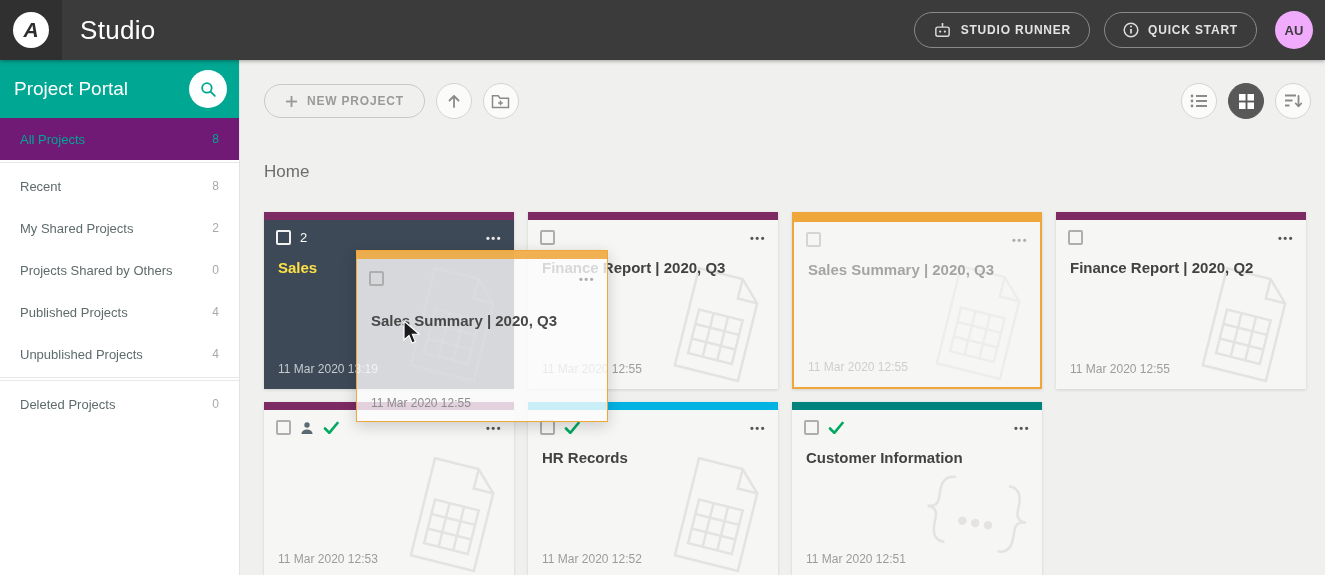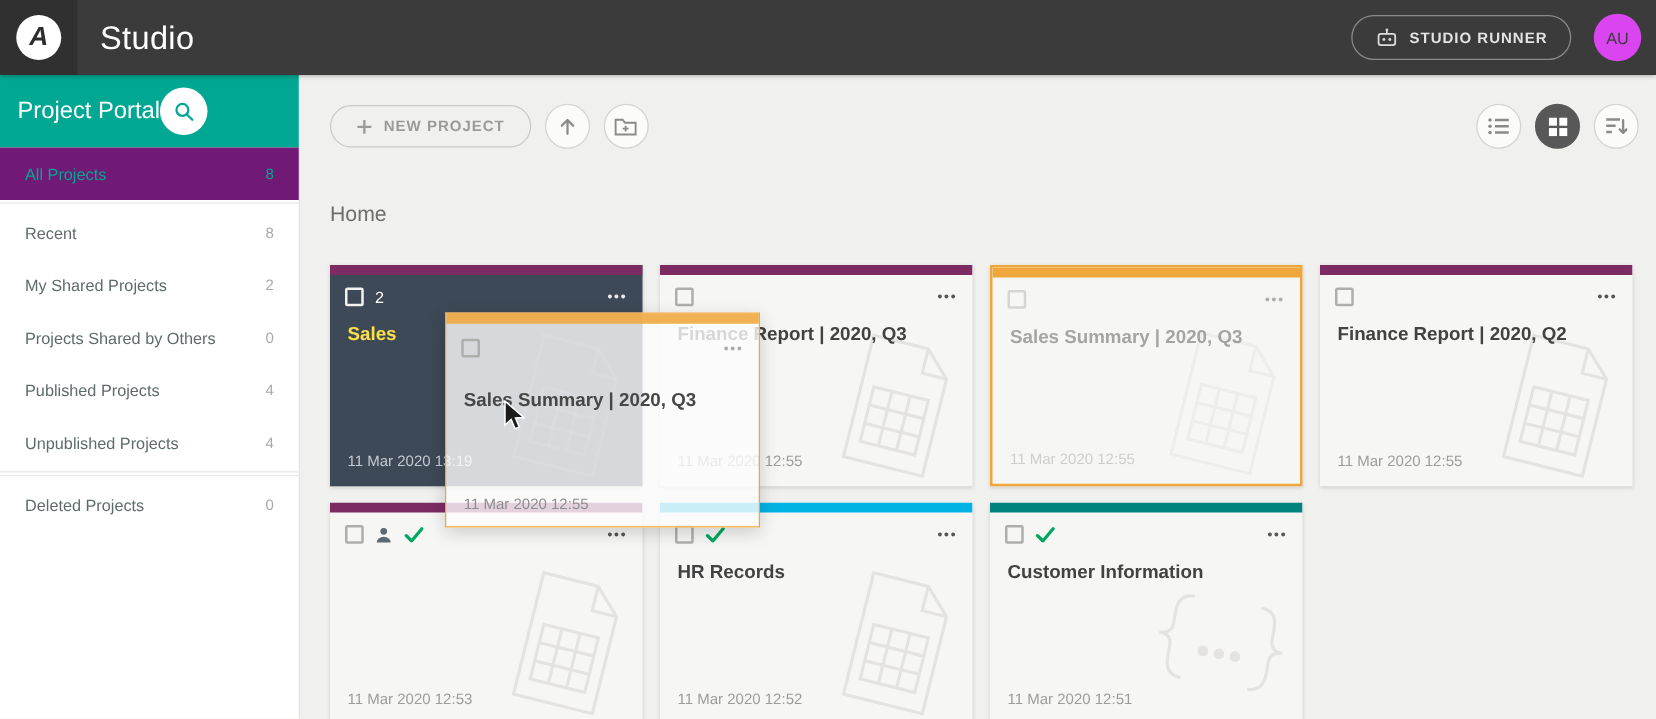--- a/index.html
+++ b/index.html
@@ -23,31 +23,31 @@
     display: flex; align-items: center; justify-content: center;
   }
   .app-title { color: #fff; font-size: 26px; font-weight: 400; margin-left: 18px; letter-spacing: .3px; }
   .topbar-right { margin-left: auto; display: flex; align-items: center; padding-right: 12px; }
   .pill-btn {
     height: 36px; border: 1px solid #8a8a8a; border-radius: 18px;
     color: #e3e3e3; font-size: 12px; font-weight: 600; letter-spacing: .8px;
     display: flex; align-items: center; gap: 9px; padding: 0 18px; margin-left: 14px;
   }
   .avatar {
-    width: 38px; height: 38px; border-radius: 50%; background: #d946ef;
-    color: #3b3b3b; font-size: 13px; font-weight: normal;
+    width: 38px; height: 38px; border-radius: 50%; background: #f0abfc;
+    color: #3b3b3b; font-size: 13px; font-weight: bold;
     display: flex; align-items: center; justify-content: center; margin-left: 18px;
   }
 
   
   .sidebar {
     position: absolute; top: 60px; left: 0; width: 240px; height: 515px;
     background: #fff; z-index: 10; border-right: 1px solid #e3e3e3;
   }
-  .sidebar-header { height: 58px; display: flex; align-items: center; justify-content: flex-start; padding: 0 12px; }
+  .sidebar-header { height: 58px; display: flex; align-items: center; justify-content: space-between; padding: 0 12px; }
   .sidebar-title { color: #fff; font-size: 19px; font-weight: 400; padding-left: 2px; }
   .search-btn {
     width: 38px; height: 38px; border-radius: 50%; background: #fff;
     display: flex; align-items: center; justify-content: center;
   }
   .nav-item {
     height: 42px; display: flex; align-items: center; justify-content: space-between;
     padding: 0 20px; cursor: pointer;
   }
   .nav-label { font-size: 13px; color: #5f6b6b; }
@@ -149,20 +149,28 @@
     <button class="pill-btn">
       <svg width="19" height="16" viewBox="0 0 20 16">
         <rect x="3" y="5" width="14" height="9.5" rx="2" fill="none" stroke="#dcdcdc" stroke-width="1.5"></rect>
         <circle cx="7.5" cy="9.7" r="1.2" fill="#dcdcdc"></circle>
         <circle cx="12.5" cy="9.7" r="1.2" fill="#dcdcdc"></circle>
         <line x1="10" y1="5" x2="10" y2="2.4" stroke="#dcdcdc" stroke-width="1.5"></line>
         <circle cx="10" cy="1.6" r="1.1" fill="#dcdcdc"></circle>
       </svg>
       <span>STUDIO RUNNER</span>
     </button>
+    <button class="pill-btn">
+      <svg width="16" height="16" viewBox="0 0 16 16">
+        <circle cx="8" cy="8" r="6.8" fill="none" stroke="#dcdcdc" stroke-width="1.5"></circle>
+        <line x1="8" y1="7" x2="8" y2="11.4" stroke="#dcdcdc" stroke-width="1.8"></line>
+        <circle cx="8" cy="4.4" r="1" fill="#dcdcdc"></circle>
+      </svg>
+      <span>QUICK START</span>
+    </button>
     <div class="avatar">AU</div>
   </div>
 </div>
 
 <div class="sidebar">
   <div class="sidebar-header" style="background-color: rgb(0, 167, 147);">
     <div class="sidebar-title">Project Portal</div>
     <button class="search-btn">
       <svg width="19" height="19" viewBox="0 0 24 24">
         <circle cx="10" cy="10" r="6" fill="none" stroke="#00a793" stroke-width="2.3"></circle>

